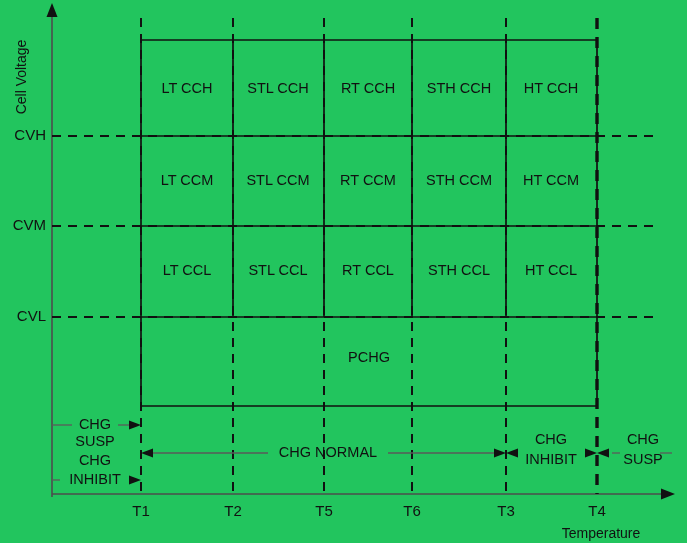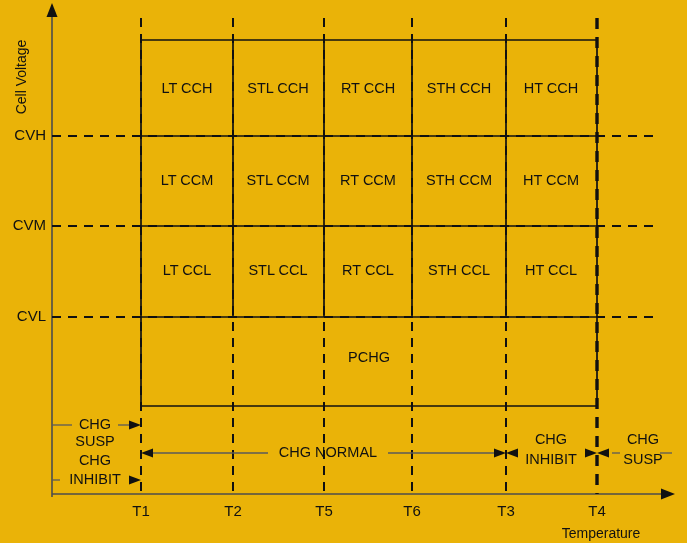--- a/index.html
+++ b/index.html
@@ -4,21 +4,21 @@
 <style>
   html, body {
     margin: 0;
     padding: 0;
     background: #ffffff;
   }
   #root {
     position: relative;
     width: 687px;
     height: 543px;
-    background: #eab308;
+    background: #22c55e;
     font-family: "Liberation Sans", sans-serif;
     overflow: hidden;
   }
   #chart-svg {
     position: absolute;
     left: 0;
     top: 0;
     width: 687px;
     height: 543px;
   }

